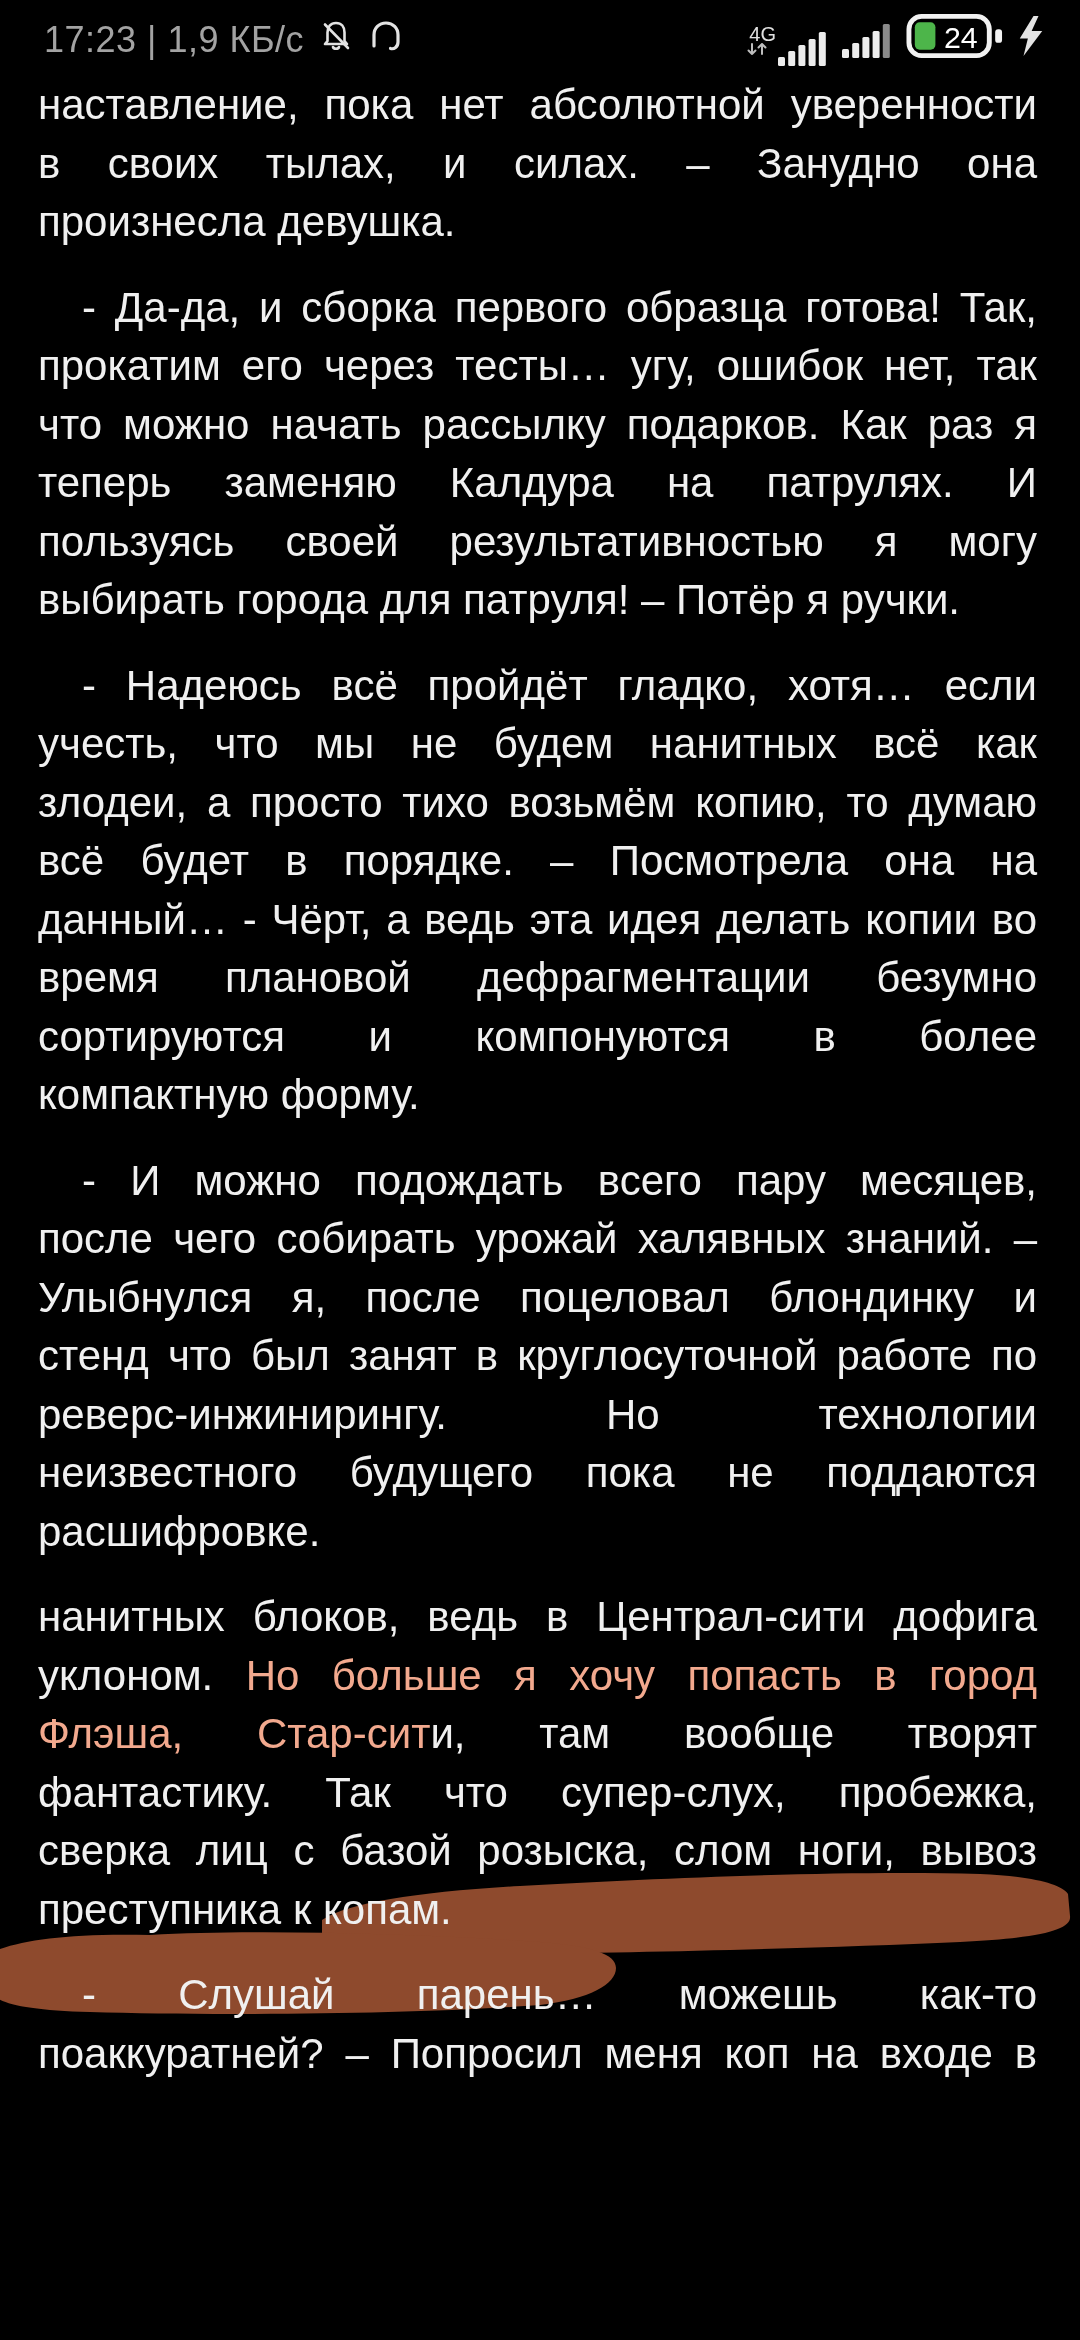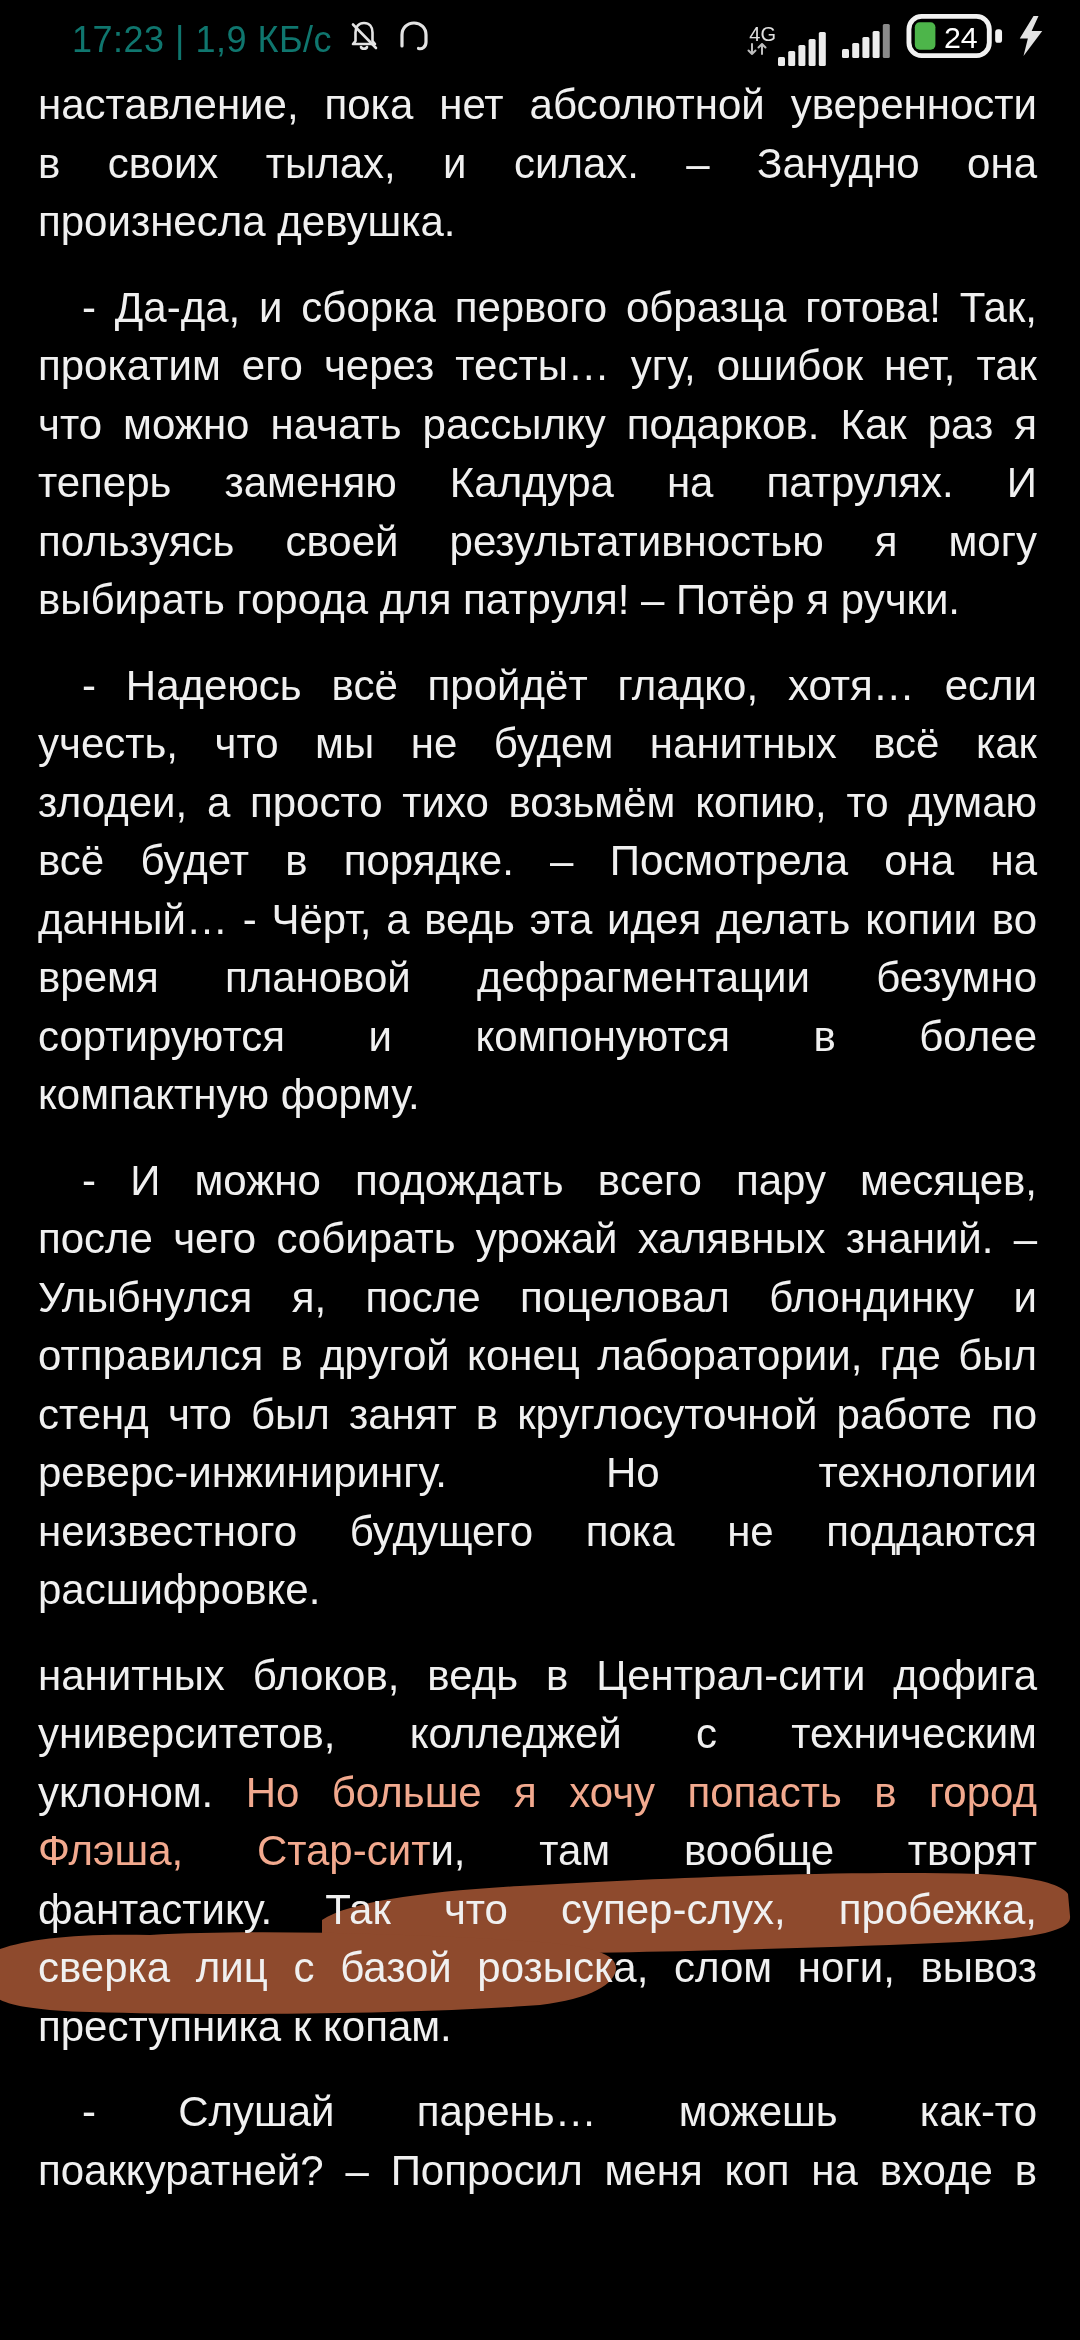--- a/index.html
+++ b/index.html
@@ -15,21 +15,21 @@
   
   .status-bar{
     position:relative;z-index:2;
     height:74px;box-sizing:border-box;
     display:flex;justify-content:space-between;align-items:center;
     padding:6px 34px 0 44px;
     color:var(--text,#f0f0f0);font-size:36px;
   }
   .sb-left{display:flex;align-items:center;gap:14px;}
   .sb-right{display:flex;align-items:center;gap:12px;}
-  .sb-text{letter-spacing:0.5px;color:#0f766e;margin-left:28px;}
+  .sb-text{letter-spacing:0.5px;color:#a3a3a3;}
   .sim{display:flex;align-items:flex-end;gap:2px;}
   .sim-col{display:flex;flex-direction:column;align-items:flex-start;justify-content:center;height:52px;}
   .net-label{font-size:20px;line-height:18px;color:#e0e0e0;padding-left:2px;}
   
   .reader{
     position:relative;z-index:1;
     padding:2px 43px 0 38px;
   }
   .para + .para{margin-top:27px;}
   .line{
@@ -130,29 +130,27 @@
         <div class="line"><span>всё будет в порядке. – Посмотрела она на</span></div>
         <div class="line"><span>данный… - Чёрт, а ведь эта идея делать копии во</span></div>
         <div class="line"><span>время плановой дефрагментации безумно</span></div>
         <div class="line"><span>сортируются и компонуются в более</span></div>
         <div class="line last"><span>компактную форму.</span></div>
       </div>
       <div class="para">
         <div class="line indent"><span>- И можно подождать всего пару месяцев,</span></div>
         <div class="line"><span>после чего собирать урожай халявных знаний. –</span></div>
         <div class="line"><span>Улыбнулся я, после поцеловал блондинку и</span></div>
-        <div class="line"><span>отправился в другой конец лаборатории, где был</span></div>
         <div class="line"><span>стенд что был занят в круглосуточной работе по</span></div>
         <div class="line"><span>реверс-инжинирингу. Но технологии</span></div>
         <div class="line"><span>неизвестного будущего пока не поддаются</span></div>
         <div class="line last"><span>расшифровке.</span></div>
       </div>
       <div class="para">
         <div class="line"><span>нанитных блоков, ведь в Централ-сити дофига</span></div>
-        <div class="line"><span>университетов, колледжей с техническим</span></div>
         <div class="line"><span>уклоном. </span><span class="hl">Но больше я хочу попасть в город</span></div>
         <div class="line"><span class="hl">Флэша, Стар-сит</span><span>и, там вообще творят</span></div>
         <div class="line"><span>фантастику. Так что супер-слух, пробежка,</span></div>
         <div class="line"><span>сверка лиц с базой розыска, слом ноги, вывоз</span></div>
         <div class="line last"><span>преступника к копам.</span></div>
       </div>
       <div class="para">
         <div class="line indent"><span>- Слушай парень… можешь как-то</span></div>
         <div class="line"><span>поаккуратней? – Попросил меня коп на входе в</span></div>
       </div>

